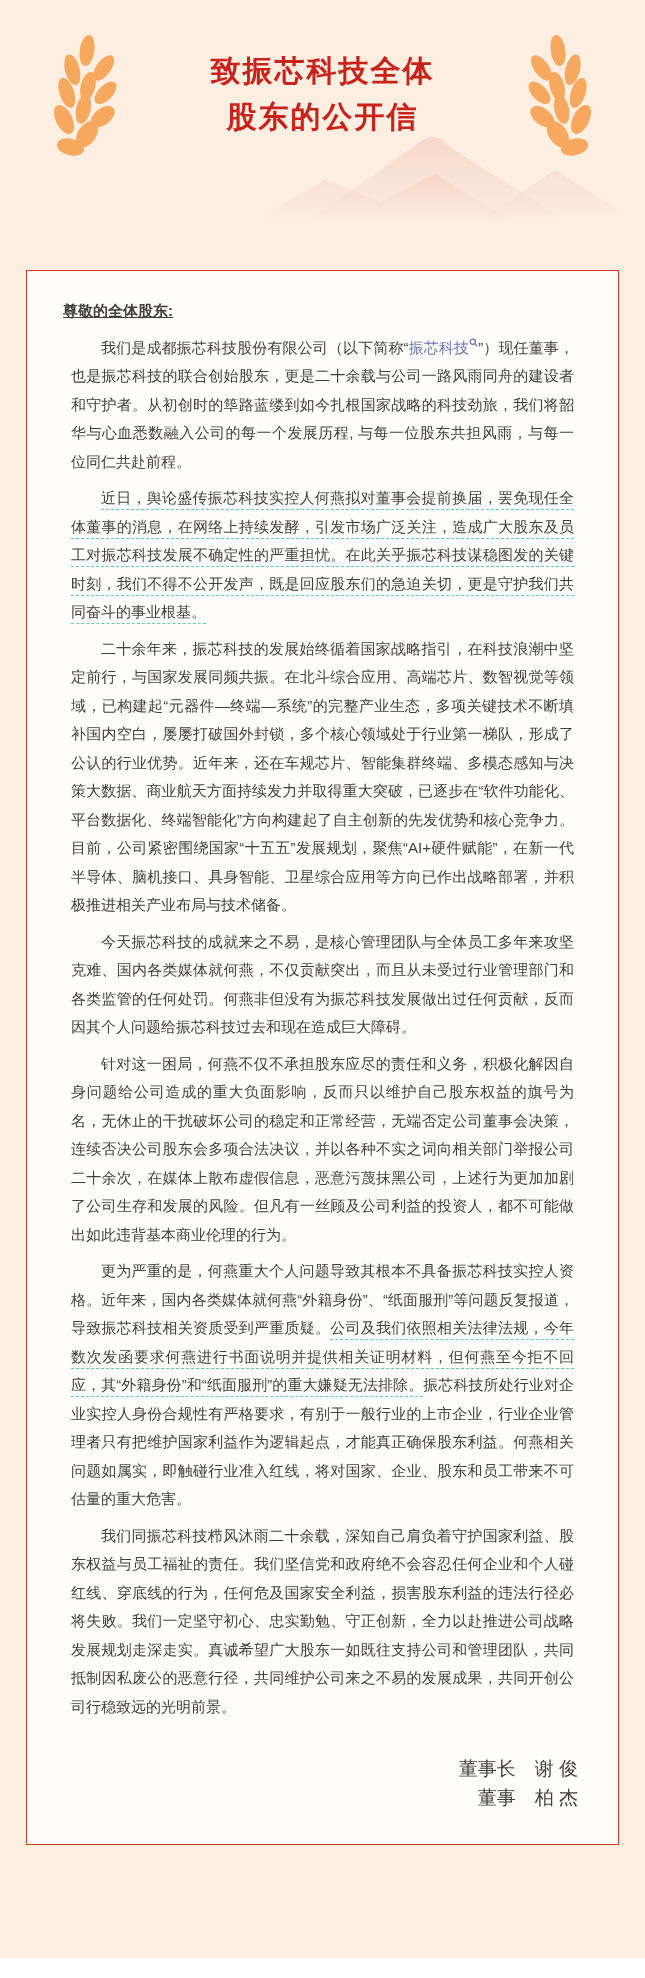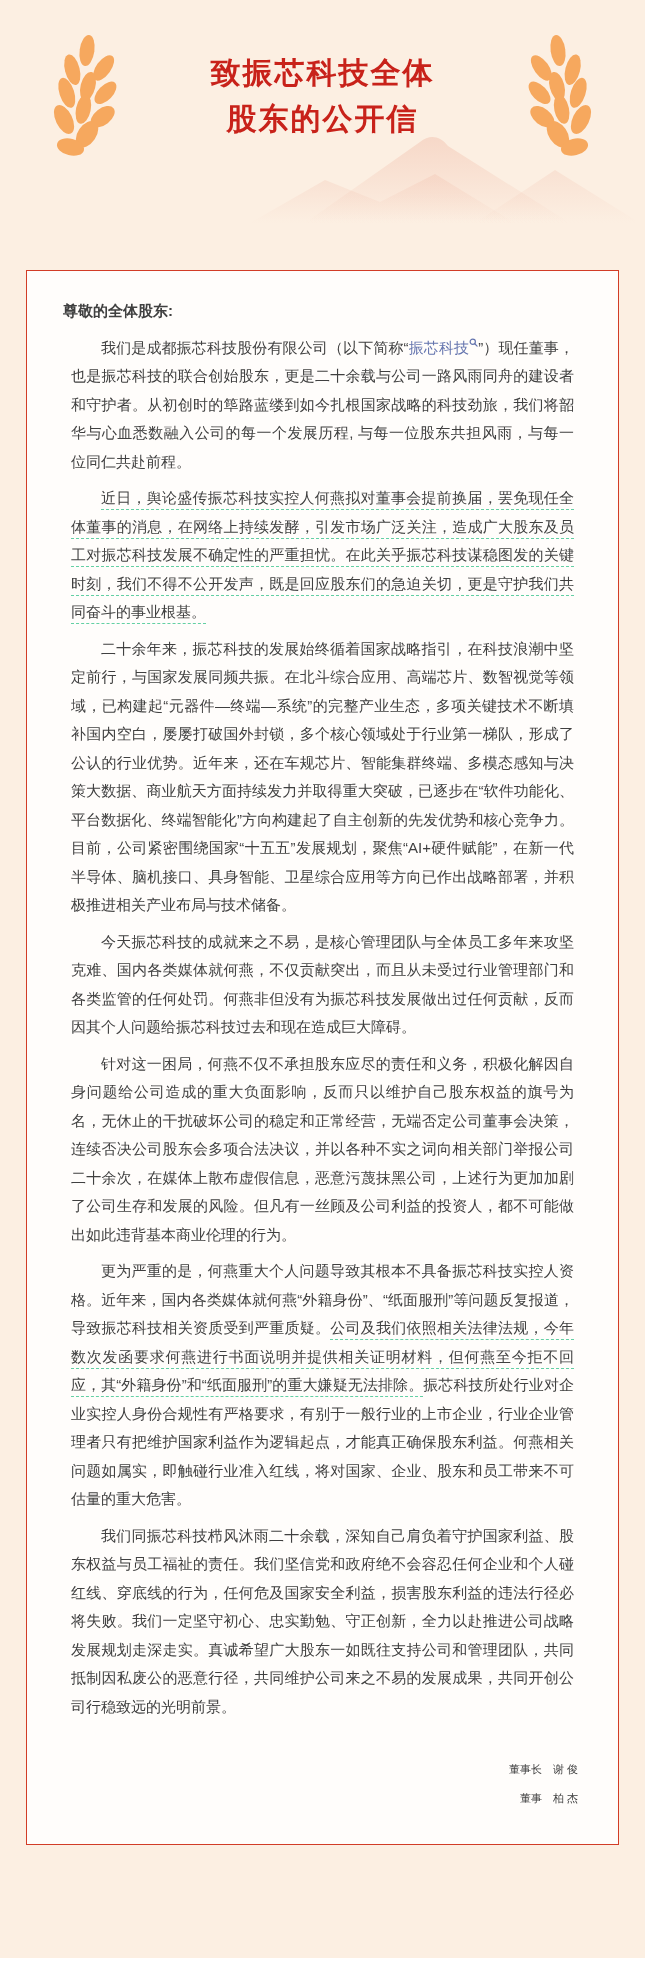--- a/index.html
+++ b/index.html
@@ -8,39 +8,39 @@
     --wheat-orange:#f6a85e; --mountain-pink:#efb7a3;
   }
   *{box-sizing:border-box;}
   html,body{margin:0;padding:0;}
   body{width:645px;height:1978px;background:#ffffff;
        font-family:"Liberation Sans","DejaVu Sans",sans-serif;color:var(--text-dark);}
   .page{width:645px;height:1958px;background:var(--bg-cream);overflow:hidden;}
   
   .hdr{position:relative;height:250px;}
   .hdr-title{position:relative;z-index:3;padding-top:30px;text-align:center;
-             color:var(--title-red);font-weight:800;font-size:30px;line-height:46px;letter-spacing:2px;}
+             color:var(--title-red);font-weight:800;font-size:30px;line-height:46px;letter-spacing:2px;font-family:Liberation Mono, monospace;}
   .hdr-title span{display:block;}
   .wheat{position:absolute;top:12px;width:92px;height:128px;color:var(--wheat-orange);z-index:2;}
   .wheat-left{left:30px;}
   .wheat-right{right:30px;transform:scaleX(-1);}
   .mountains{position:absolute;left:250px;top:108px;width:390px;height:95px;z-index:1;}
   
   .letter-box{position:relative;margin:0 26px;background:var(--box-bg);
               border:1px solid var(--border-red);padding:26px 36px 32px;}
   .letter-text{font-size:15px;line-height:28.5px;text-align:justify;}
-  .salutation{font-weight:bold;margin:0;}
+  .salutation{font-weight:bold;margin:0;text-decoration:underline;}
   .para{margin:8px;text-indent:2em;}
   .seg-underline{text-decoration:underline;text-decoration-style:dashed;
                  text-decoration-color:var(--underline-green);
                  text-decoration-thickness:1px;text-underline-offset:6px;}
   .seg-link{color:var(--link-blue);}
   .stock-icon{color:var(--link-blue);vertical-align:super;line-height:0;}
   .stock-icon svg{display:inline-block;}
-  .signatures{margin-top:34px;text-align:right;font-size:11px;line-height:28.5px;padding-right:4px;}
+  .signatures{margin-top:34px;text-align:right;font-size:19px;line-height:28.5px;padding-right:4px;}
 </style>
 </head>
 <body>
 
 <svg width="0" height="0" style="position:absolute" aria-hidden="true">
   <defs>
     <g id="wheat-branch">
       <ellipse cx="62" cy="18" rx="8" ry="17" transform="rotate(8 62 18)"></ellipse>
       <ellipse cx="80" cy="37" rx="8" ry="16" transform="rotate(36 80 37)"></ellipse>
       <ellipse cx="46" cy="39" rx="8" ry="17" transform="rotate(-14 46 39)"></ellipse>

